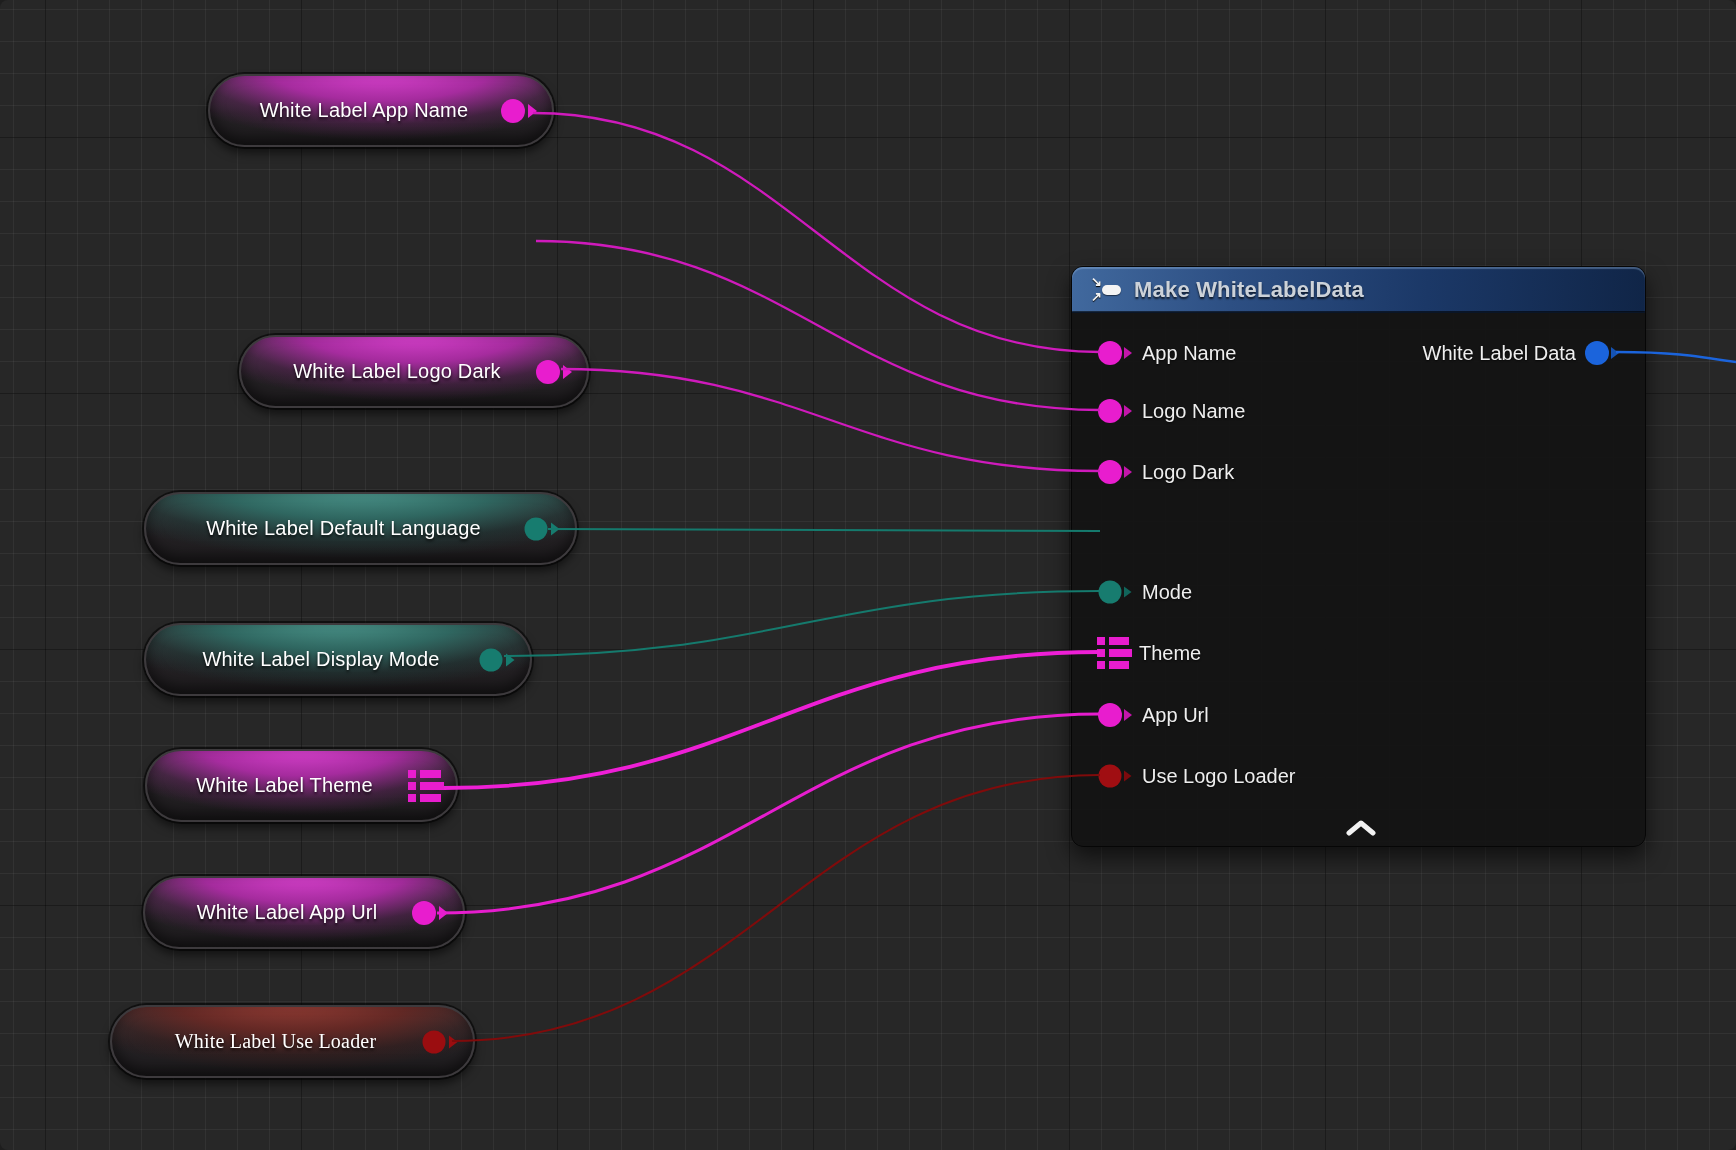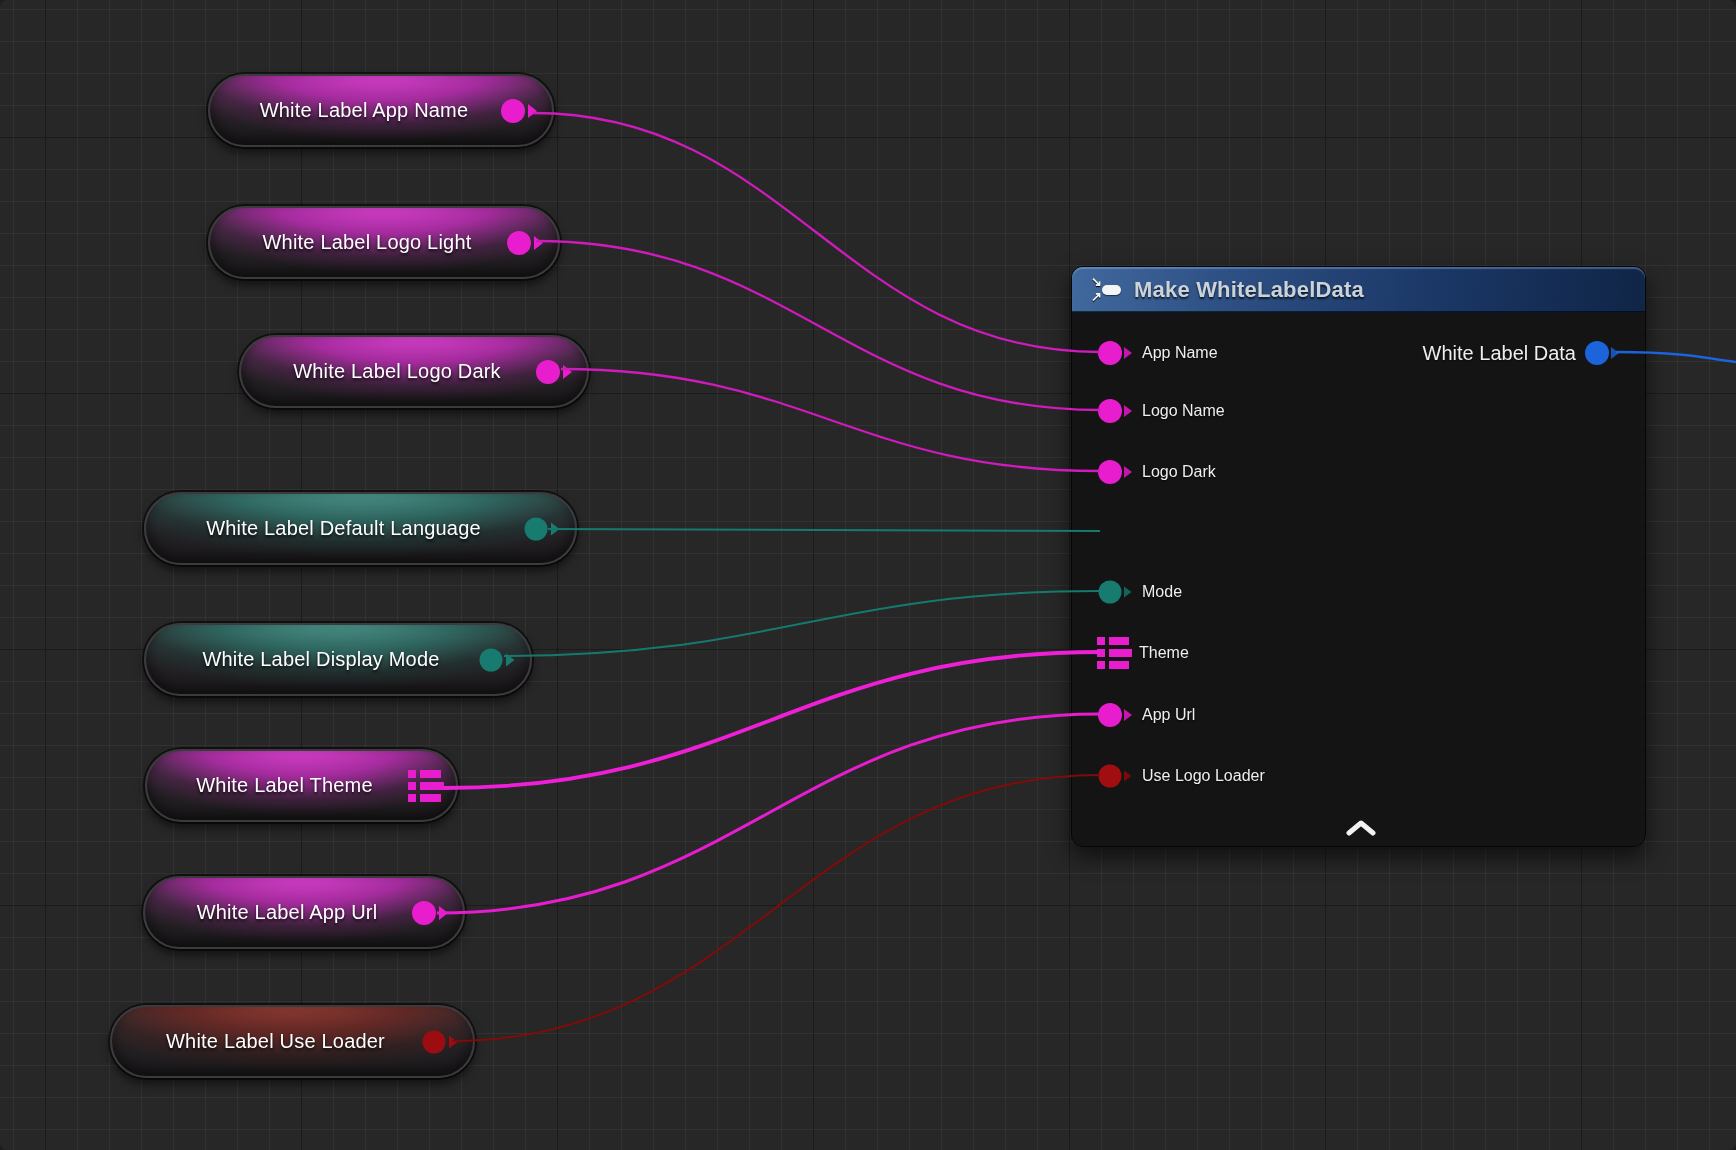--- a/index.html
+++ b/index.html
@@ -75,21 +75,21 @@
   .mh-icon{position:relative;width:32px;height:28px;flex:0 0 auto;}
   .mh-icon .arr{position:absolute;color:#f2f2f2;font-size:13px;font-weight:bold;line-height:10px;text-shadow:0 1px 1px #000;}
   .mh-icon .arr.a1{left:0;top:1px;}
   .mh-icon .arr.a2{left:0;top:16px;}
   .mh-icon .capsule{position:absolute;left:11px;top:9.5px;width:19px;height:10px;border-radius:5px;background:#f4f4f4;box-shadow:0 1px 1px rgba(0,0,0,0.5);}
 
   .pin-row{
     position:absolute;left:0;height:38px;display:flex;align-items:center;gap:7px;
     padding-left:25px;
   }
-  .pin-row .plabel{color:#eeeeee;font-size:16px;white-space:nowrap;text-shadow:0 1px 2px rgba(0,0,0,0.7);}
+  .pin-row .plabel{color:#eeeeee;font-size:20px;white-space:nowrap;text-shadow:0 1px 2px rgba(0,0,0,0.7);}
   .pin-row .picon{line-height:0;flex:0 0 auto;}
   .out-row{
     position:absolute;right:0;height:38px;display:flex;align-items:center;gap:8px;
     padding-right:23px;left:auto;
   }
   .out-row .plabel{color:#eeeeee;font-size:20px;white-space:nowrap;text-shadow:0 1px 2px rgba(0,0,0,0.7);}
   .collapse{
     position:absolute;left:272px;top:553px;width:34px;height:16px;cursor:pointer;line-height:0;
   }
 </style>
@@ -113,29 +113,20 @@
   <div class="var-node var-magenta" style="left:208px;top:74px;width:346px;">
     <span class="vlabel">White Label App Name</span>
     <span class="pin">
       <svg width="40" height="26" viewBox="0 0 40 26">
           <circle cx="13" cy="13" r="12" fill="#e81dce"></circle>
           <path d="M28 6 L37 13 L28 20 Z" fill="#e81dce"></path>
         </svg>
     </span>
   </div>
 
-  <div class="var-node var-magenta" style="left:208px;top:206px;width:352px;">
-    <span class="vlabel">White Label Logo Light</span>
-    <span class="pin">
-      <svg width="40" height="26" viewBox="0 0 40 26">
-          <circle cx="13" cy="13" r="12" fill="#e81dce"></circle>
-          <path d="M28 6 L37 13 L28 20 Z" fill="#e81dce"></path>
-        </svg>
-    </span>
-  </div>
 
   <div class="var-node var-magenta" style="left:239px;top:335px;width:350px;">
     <span class="vlabel">White Label Logo Dark</span>
     <span class="pin">
       <svg width="40" height="26" viewBox="0 0 40 26">
           <circle cx="13" cy="13" r="12" fill="#e81dce"></circle>
           <path d="M28 6 L37 13 L28 20 Z" fill="#e81dce"></path>
         </svg>
     </span>
   </div>
@@ -179,21 +170,21 @@
   <div class="var-node var-magenta" style="left:143px;top:876px;width:322px;">
     <span class="vlabel">White Label App Url</span>
     <span class="pin">
       <svg width="40" height="26" viewBox="0 0 40 26">
           <circle cx="13" cy="13" r="12" fill="#e81dce"></circle>
           <path d="M28 6 L37 13 L28 20 Z" fill="#e81dce"></path>
         </svg>
     </span>
   </div>
 
-  <div class="var-node var-red" style="left:110px;top:1005px;width:365px;">
+  <div class="var-node var-red" style="left:110px;top:1005px;width:365px;font-family:Liberation Serif, serif;">
     <span class="vlabel">White Label Use Loader</span>
     <span class="pin">
       <svg width="40" height="26" viewBox="0 0 40 26">
           <circle cx="13" cy="13" r="11.5" fill="#9b0d10"></circle>
           <path d="M28 6.5 L36.5 13 L28 19.5 Z" fill="#9b0d10"></path>
         </svg>
     </span>
   </div>
 
   <div class="make-node">

